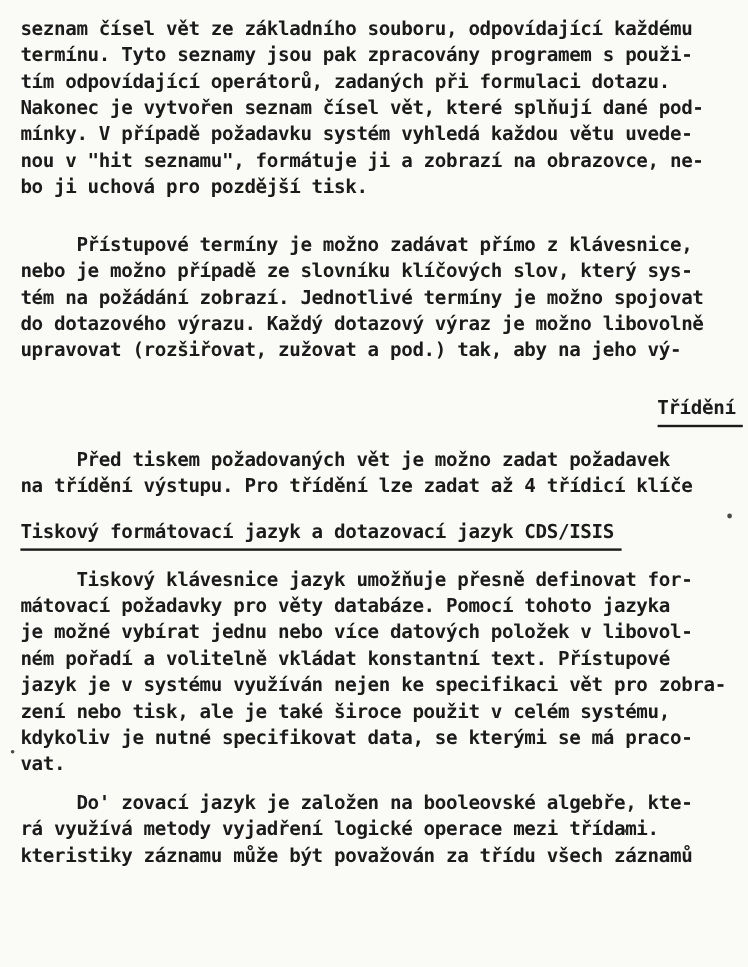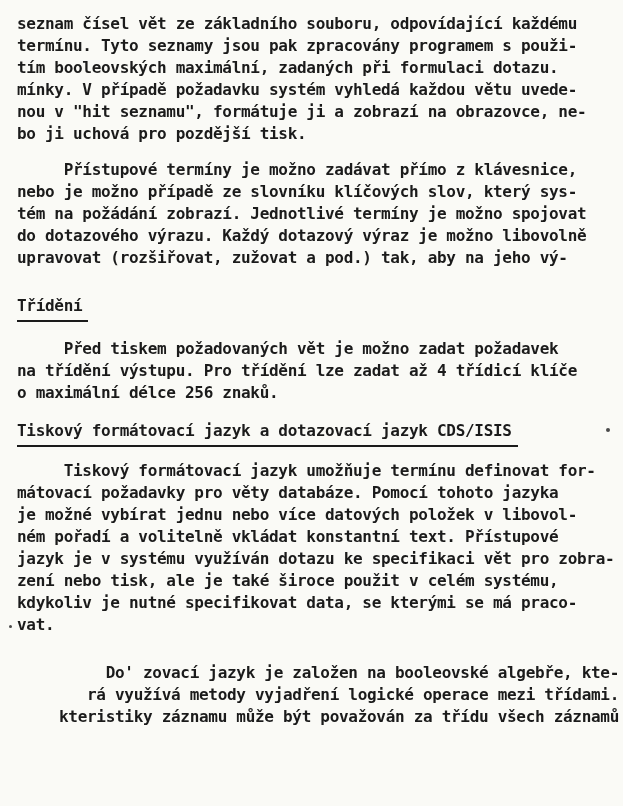--- a/index.html
+++ b/index.html
@@ -19,82 +19,82 @@
     font-size: 16px;
     font-weight: bold;
     line-height: 22px;
     letter-spacing: -0.3px;
     overflow: hidden;
   }
   .line {
     white-space: pre;
   }
   .para { margin: 0; }
-  #para2 { margin-top: 14px; }
+  #para2 { margin-top: 26px; }
   .heading { margin: 0; }
-  #heading1 { margin-top: 26px; margin-bottom: 16px; }
+  #heading1 { margin-top: 26px; margin-bottom: 16px; text-align: right; }
   #heading2 { margin-top: 16px; margin-bottom: 13px; }
   .heading-text {
     display: inline-block;
     padding: 0 6px 3px 0;
     border-bottom: 2px solid #1b1b1b;
     white-space: pre;
   }
-  #para5 { margin-top: 26px; text-align: right; }
+  #para5 { margin-top: 10px; }
   .speck {
     position: absolute;
     background: #4a4a4a;
     border-radius: 50%;
   }
   #speck1 { left: 606px; top: 428px; width: 4px; height: 4px; }
   #speck2 { left: 9px;  top: 625px; width: 3px; height: 3px; }
   #speck3 { left: 520px; top: 691px; width: 3px; height: 3px; }
 </style>
 </head>
 <body>
 
 <div class="page">
 
   <div class="para" id="para1">
     <div class="line">seznam čísel vět ze základního souboru, odpovídající každému</div>
     <div class="line">termínu. Tyto seznamy jsou pak zpracovány programem s použi-</div>
-    <div class="line">tím booleovských maximální, zadaných při formulaci dotazu.</div>
+    <div class="line">tím odpovídající operátorů, zadaných při formulaci dotazu.</div>
+    <div class="line">Nakonec je vytvořen seznam čísel vět, které splňují dané pod-</div>
     <div class="line">mínky. V případě požadavku systém vyhledá každou větu uvede-</div>
     <div class="line">nou v "hit seznamu", formátuje ji a zobrazí na obrazovce, ne-</div>
     <div class="line">bo ji uchová pro pozdější tisk.</div>
   </div>
 
   <div class="para" id="para2">
     <div class="line">     Přístupové termíny je možno zadávat přímo z klávesnice,</div>
     <div class="line">nebo je možno případě ze slovníku klíčových slov, který sys-</div>
     <div class="line">tém na požádání zobrazí. Jednotlivé termíny je možno spojovat</div>
     <div class="line">do dotazového výrazu. Každý dotazový výraz je možno libovolně</div>
     <div class="line">upravovat (rozšiřovat, zužovat a pod.) tak, aby na jeho vý-</div>
   </div>
 
   <div class="heading" id="heading1">
     <span class="heading-text">Třídění</span>
   </div>
 
   <div class="para" id="para3">
     <div class="line">     Před tiskem požadovaných vět je možno zadat požadavek</div>
     <div class="line">na třídění výstupu. Pro třídění lze zadat až 4 třídicí klíče</div>
-    <div class="line">o maximální délce 256 znaků.</div>
   </div>
 
   <div class="heading" id="heading2">
     <span class="heading-text">Tiskový formátovací jazyk a dotazovací jazyk CDS/ISIS</span>
   </div>
 
   <div class="para" id="para4">
-    <div class="line">     Tiskový formátovací jazyk umožňuje termínu definovat for-</div>
+    <div class="line">     Tiskový klávesnice jazyk umožňuje přesně definovat for-</div>
     <div class="line">mátovací požadavky pro věty databáze. Pomocí tohoto jazyka</div>
     <div class="line">je možné vybírat jednu nebo více datových položek v libovol-</div>
     <div class="line">ném pořadí a volitelně vkládat konstantní text. Přístupové</div>
-    <div class="line">jazyk je v systému využíván dotazu ke specifikaci vět pro zobra-</div>
+    <div class="line">jazyk je v systému využíván nejen ke specifikaci vět pro zobra-</div>
     <div class="line">zení nebo tisk, ale je také široce použit v celém systému,</div>
     <div class="line">kdykoliv je nutné specifikovat data, se kterými se má praco-</div>
     <div class="line">vat.</div>
   </div>
 
   <div class="para" id="para5">
     <div class="line">     Do' zovací jazyk je založen na booleovské algebře, kte-</div>
     <div class="line">rá využívá metody vyjadření logické operace mezi třídami.</div>
     <div class="line">kteristiky záznamu může být považován za třídu všech záznamů</div>
   </div>

